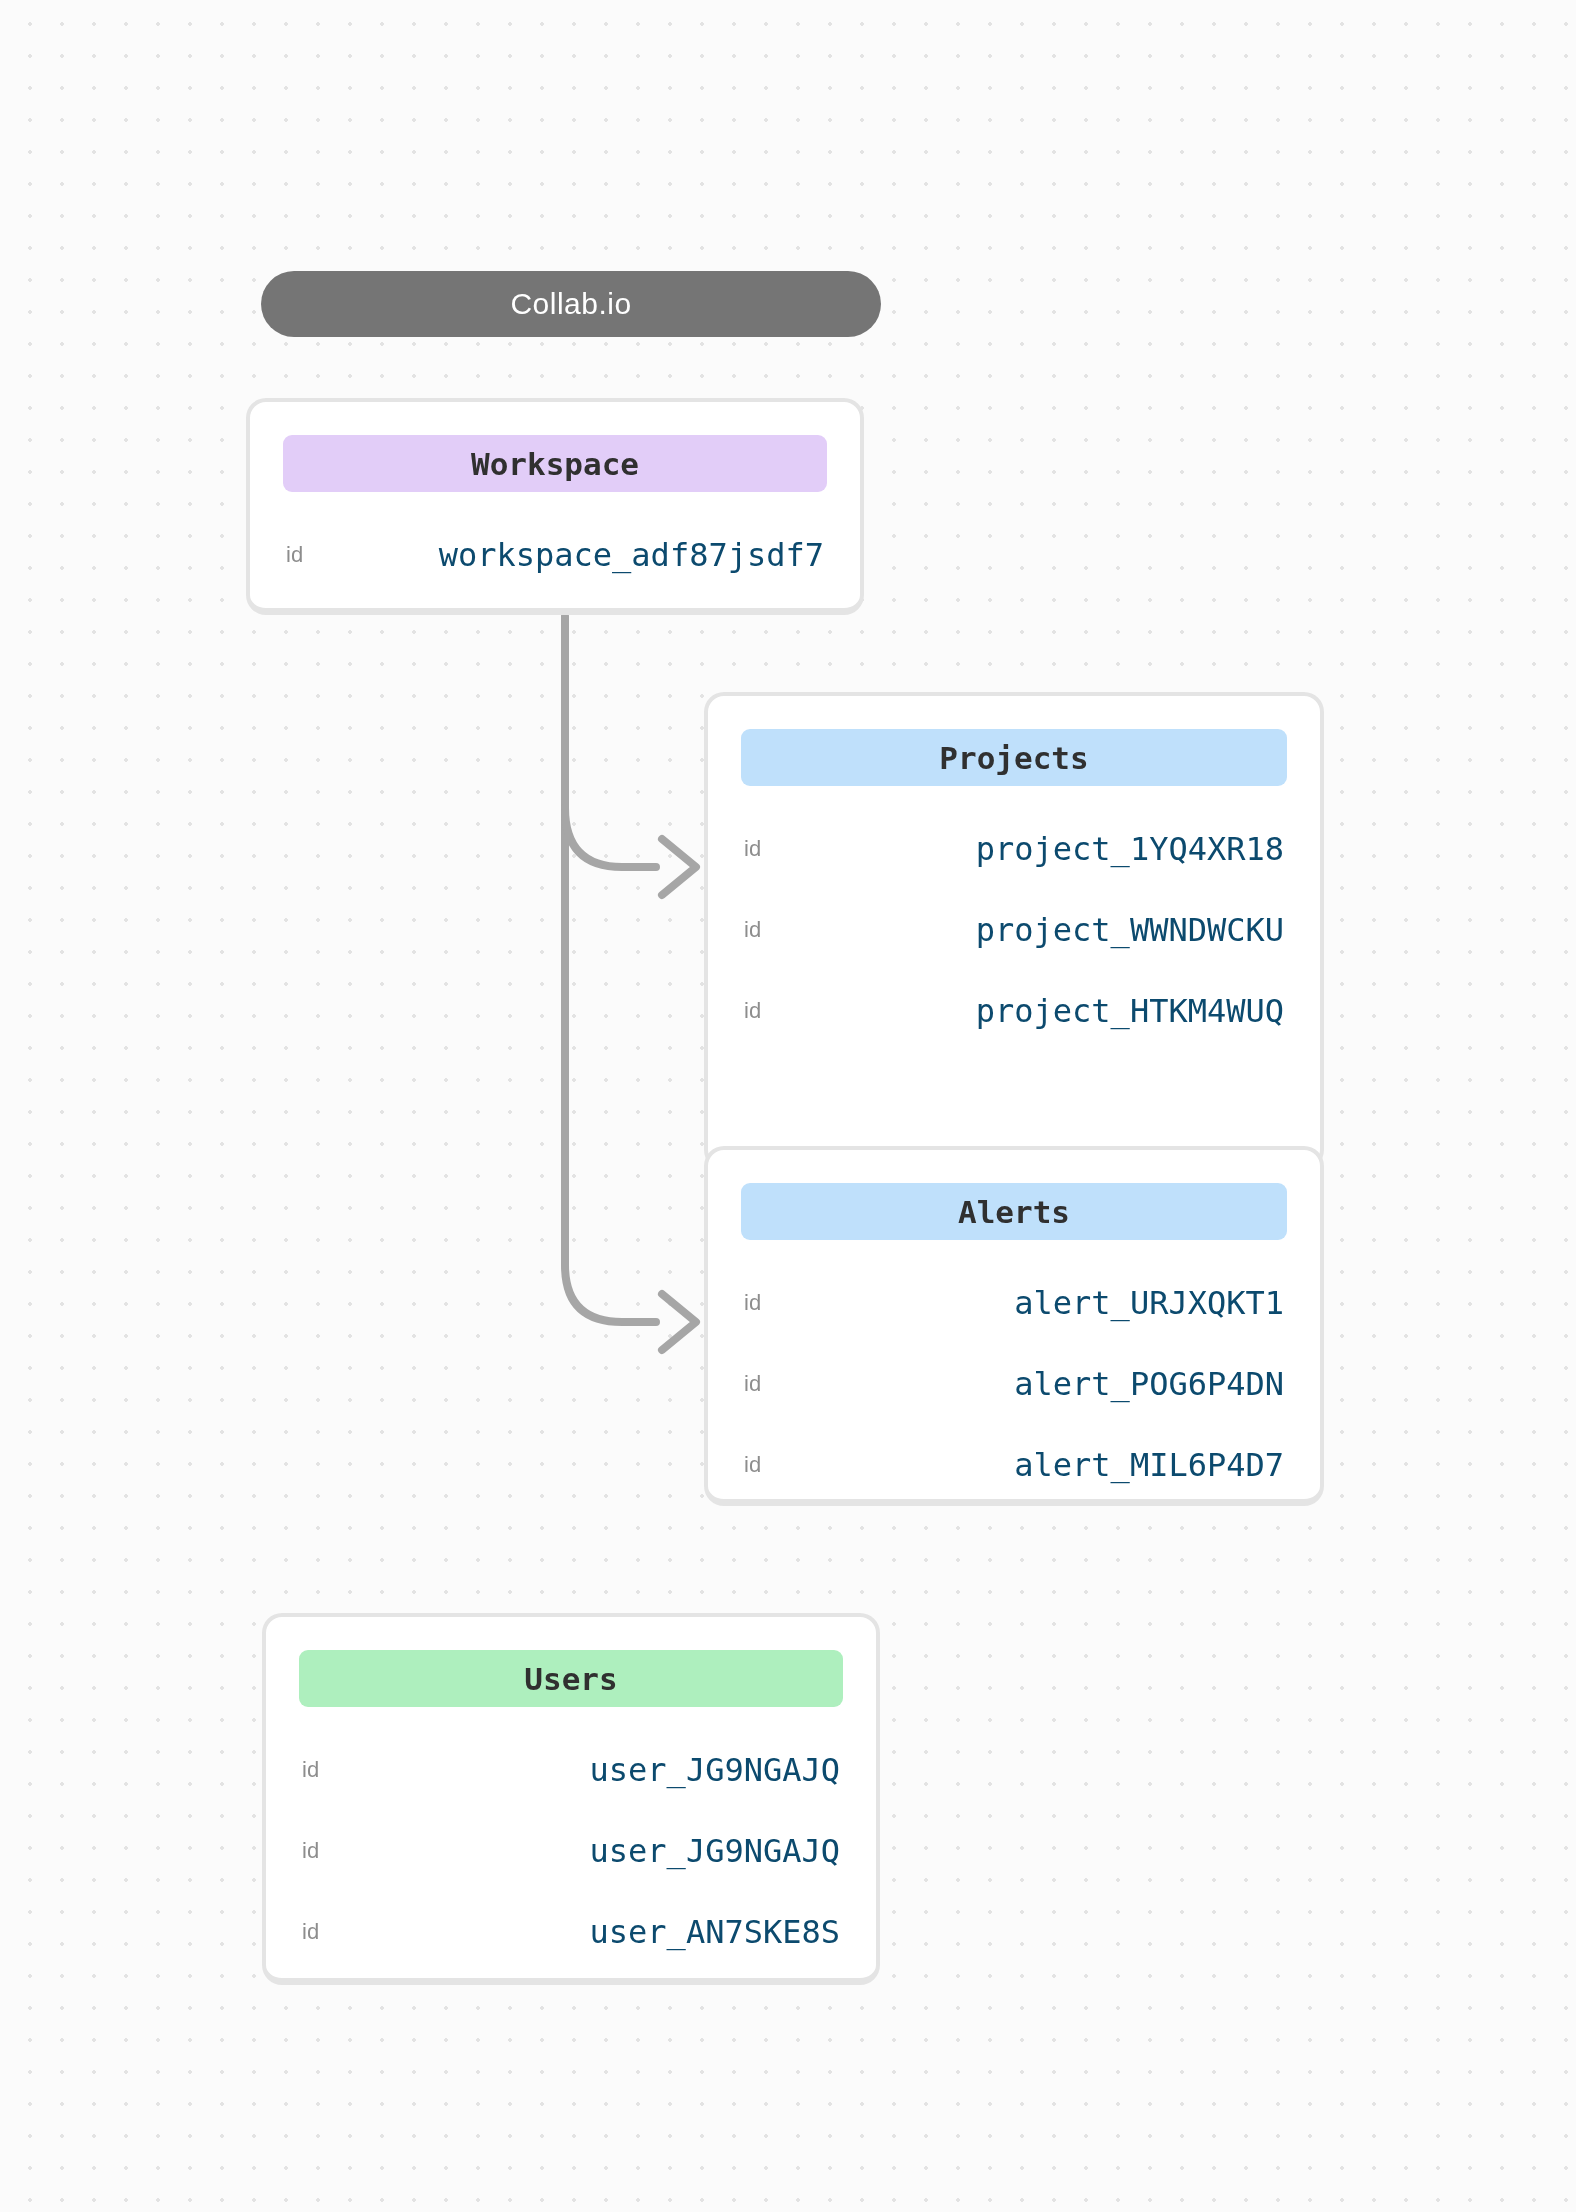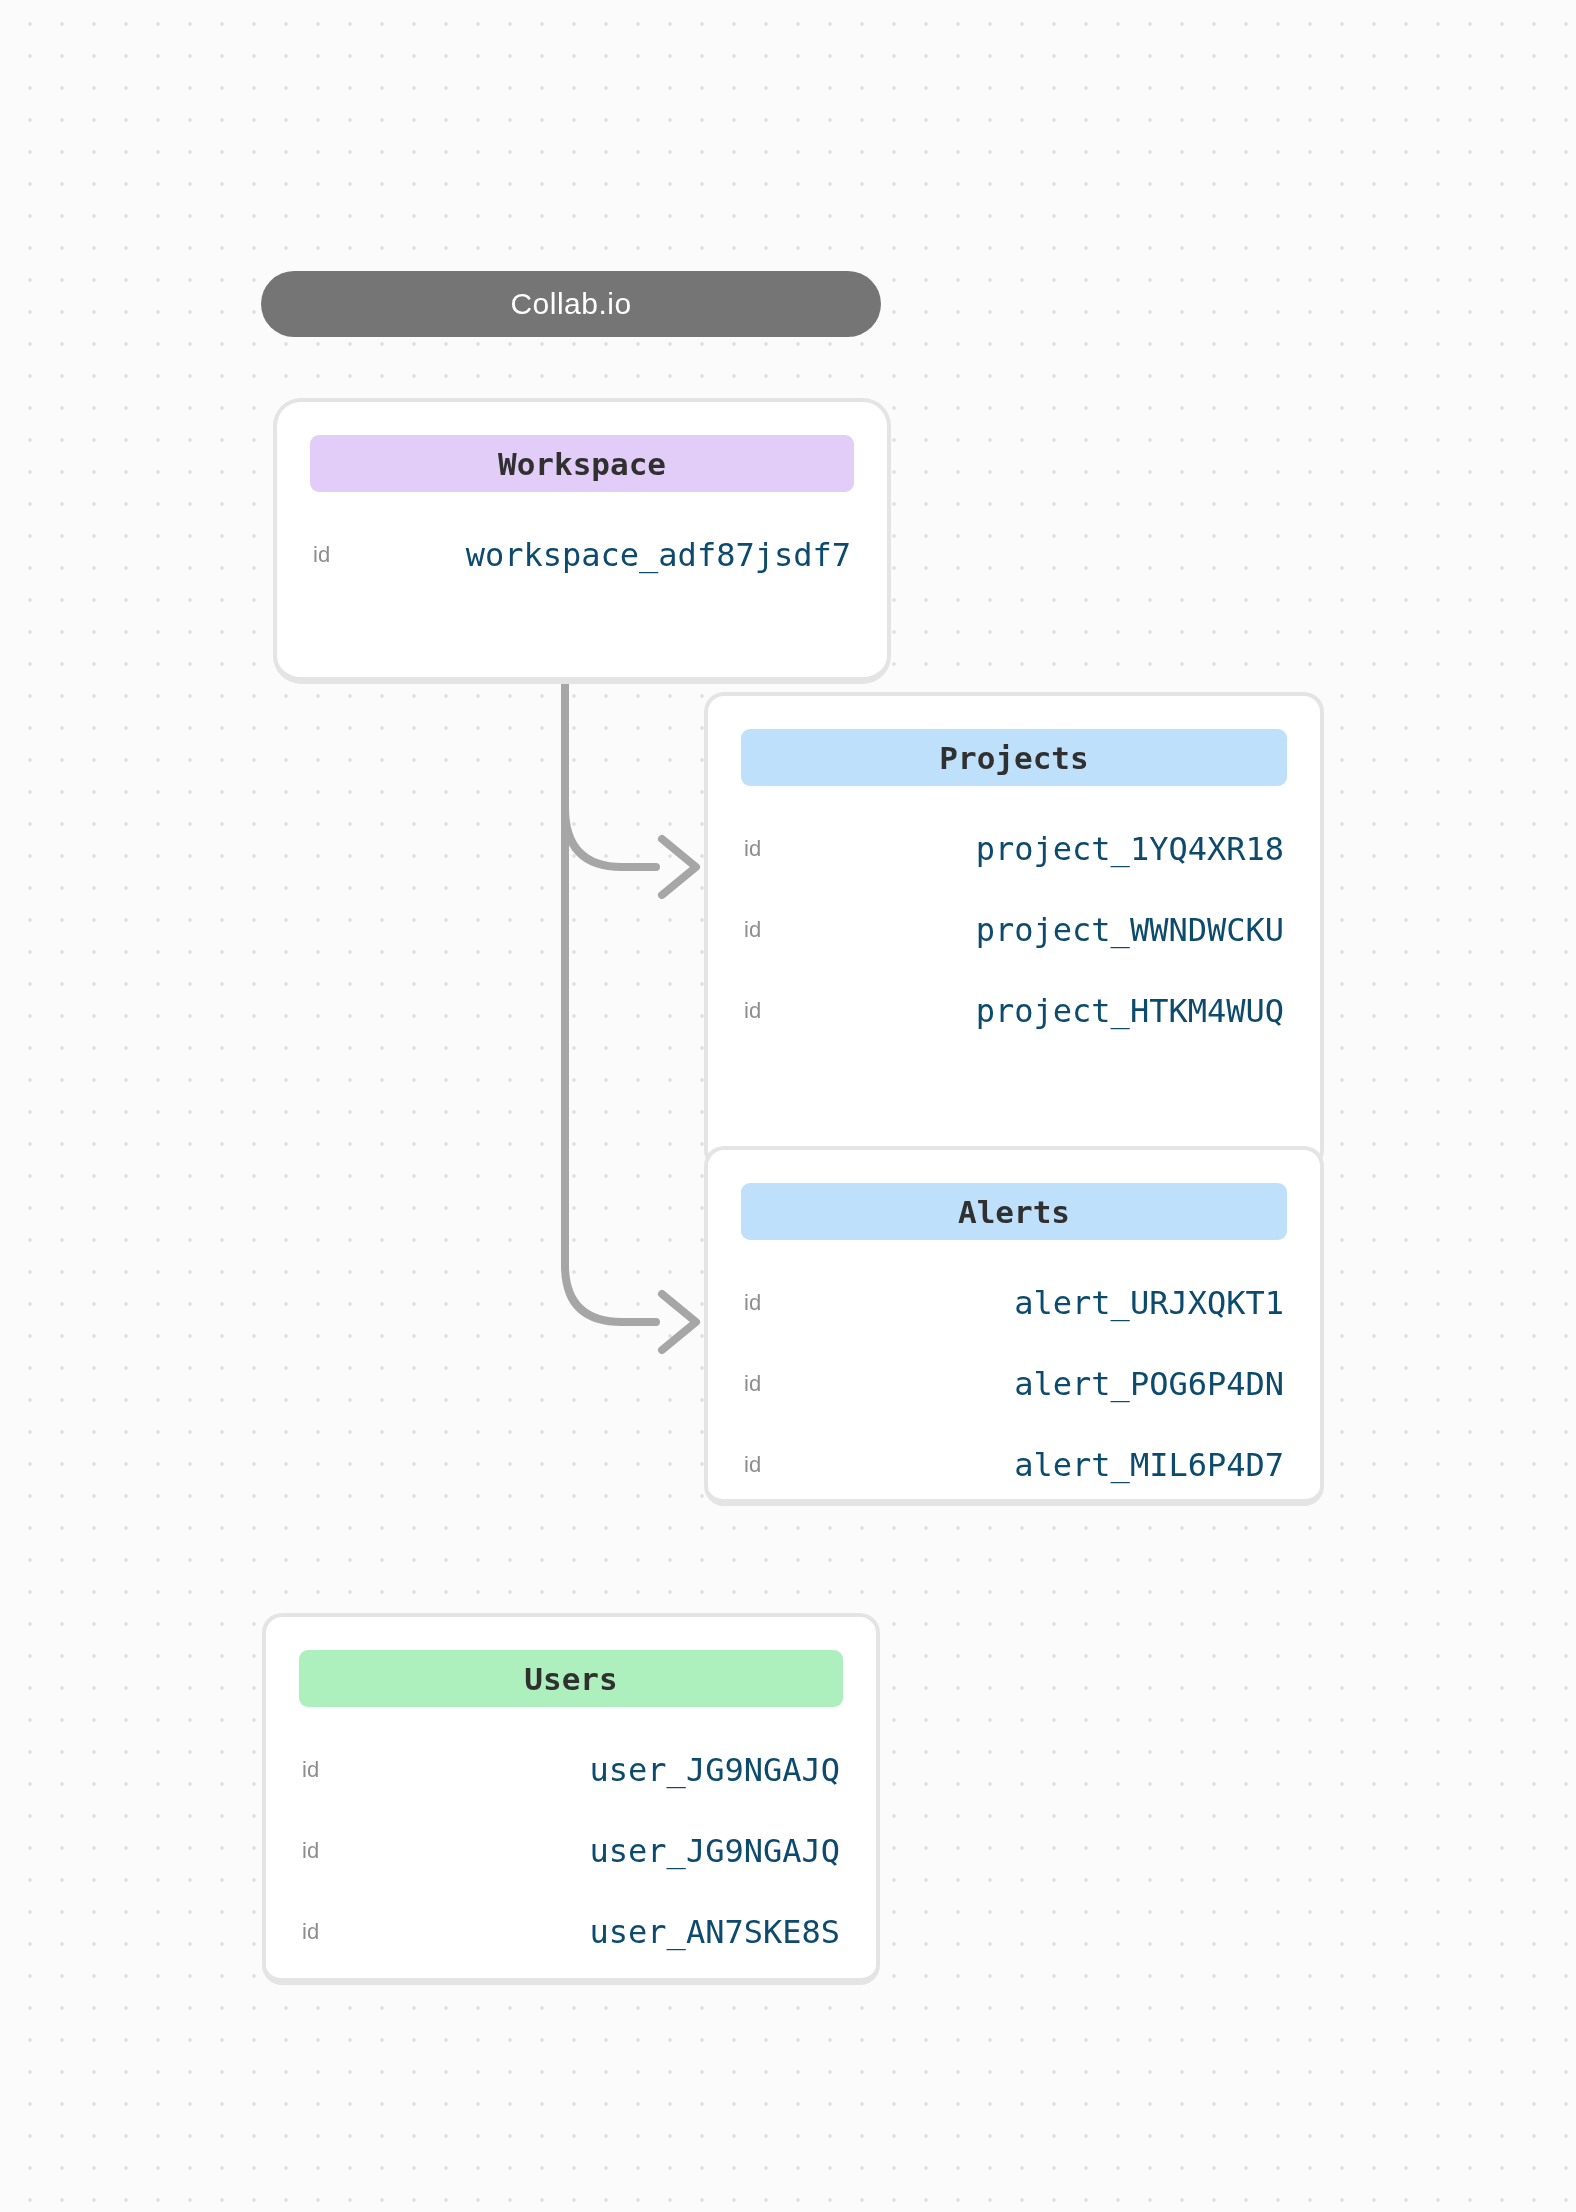--- a/index.html
+++ b/index.html
@@ -22,21 +22,21 @@
     display:flex;align-items:center;justify-content:center;
     color:#ffffff;font-size:30px;font-weight:500;letter-spacing:.5px;margin-top:12px;
   }
   .card{
     position:absolute;z-index:2;box-sizing:border-box;
     background:#ffffff;
     border:4px solid #e4e4e4;border-bottom-width:7px;
     border-radius:20px;
     padding:33px 33px 0 33px;
   }
-  .card-workspace{left:273px;top:398px;width:618px;height:286px;border-radius:28px;}
+  .card-workspace{left:246px;top:398px;width:618px;height:217px;}
   .card-projects {left:704px;top:692px;width:620px;height:478px;}
   .card-alerts   {left:704px;top:1146px;width:620px;height:360px;}
   .card-users    {left:262px;top:1613px;width:618px;height:372px;}
   .card-header{
     height:57px;border-radius:9px;
     display:flex;align-items:center;justify-content:center;
     font-family:"DejaVu Sans Mono","Liberation Mono",monospace;
     font-size:31px;font-weight:600;color:#303030;
   }
   .rows{margin-top:22px;}

